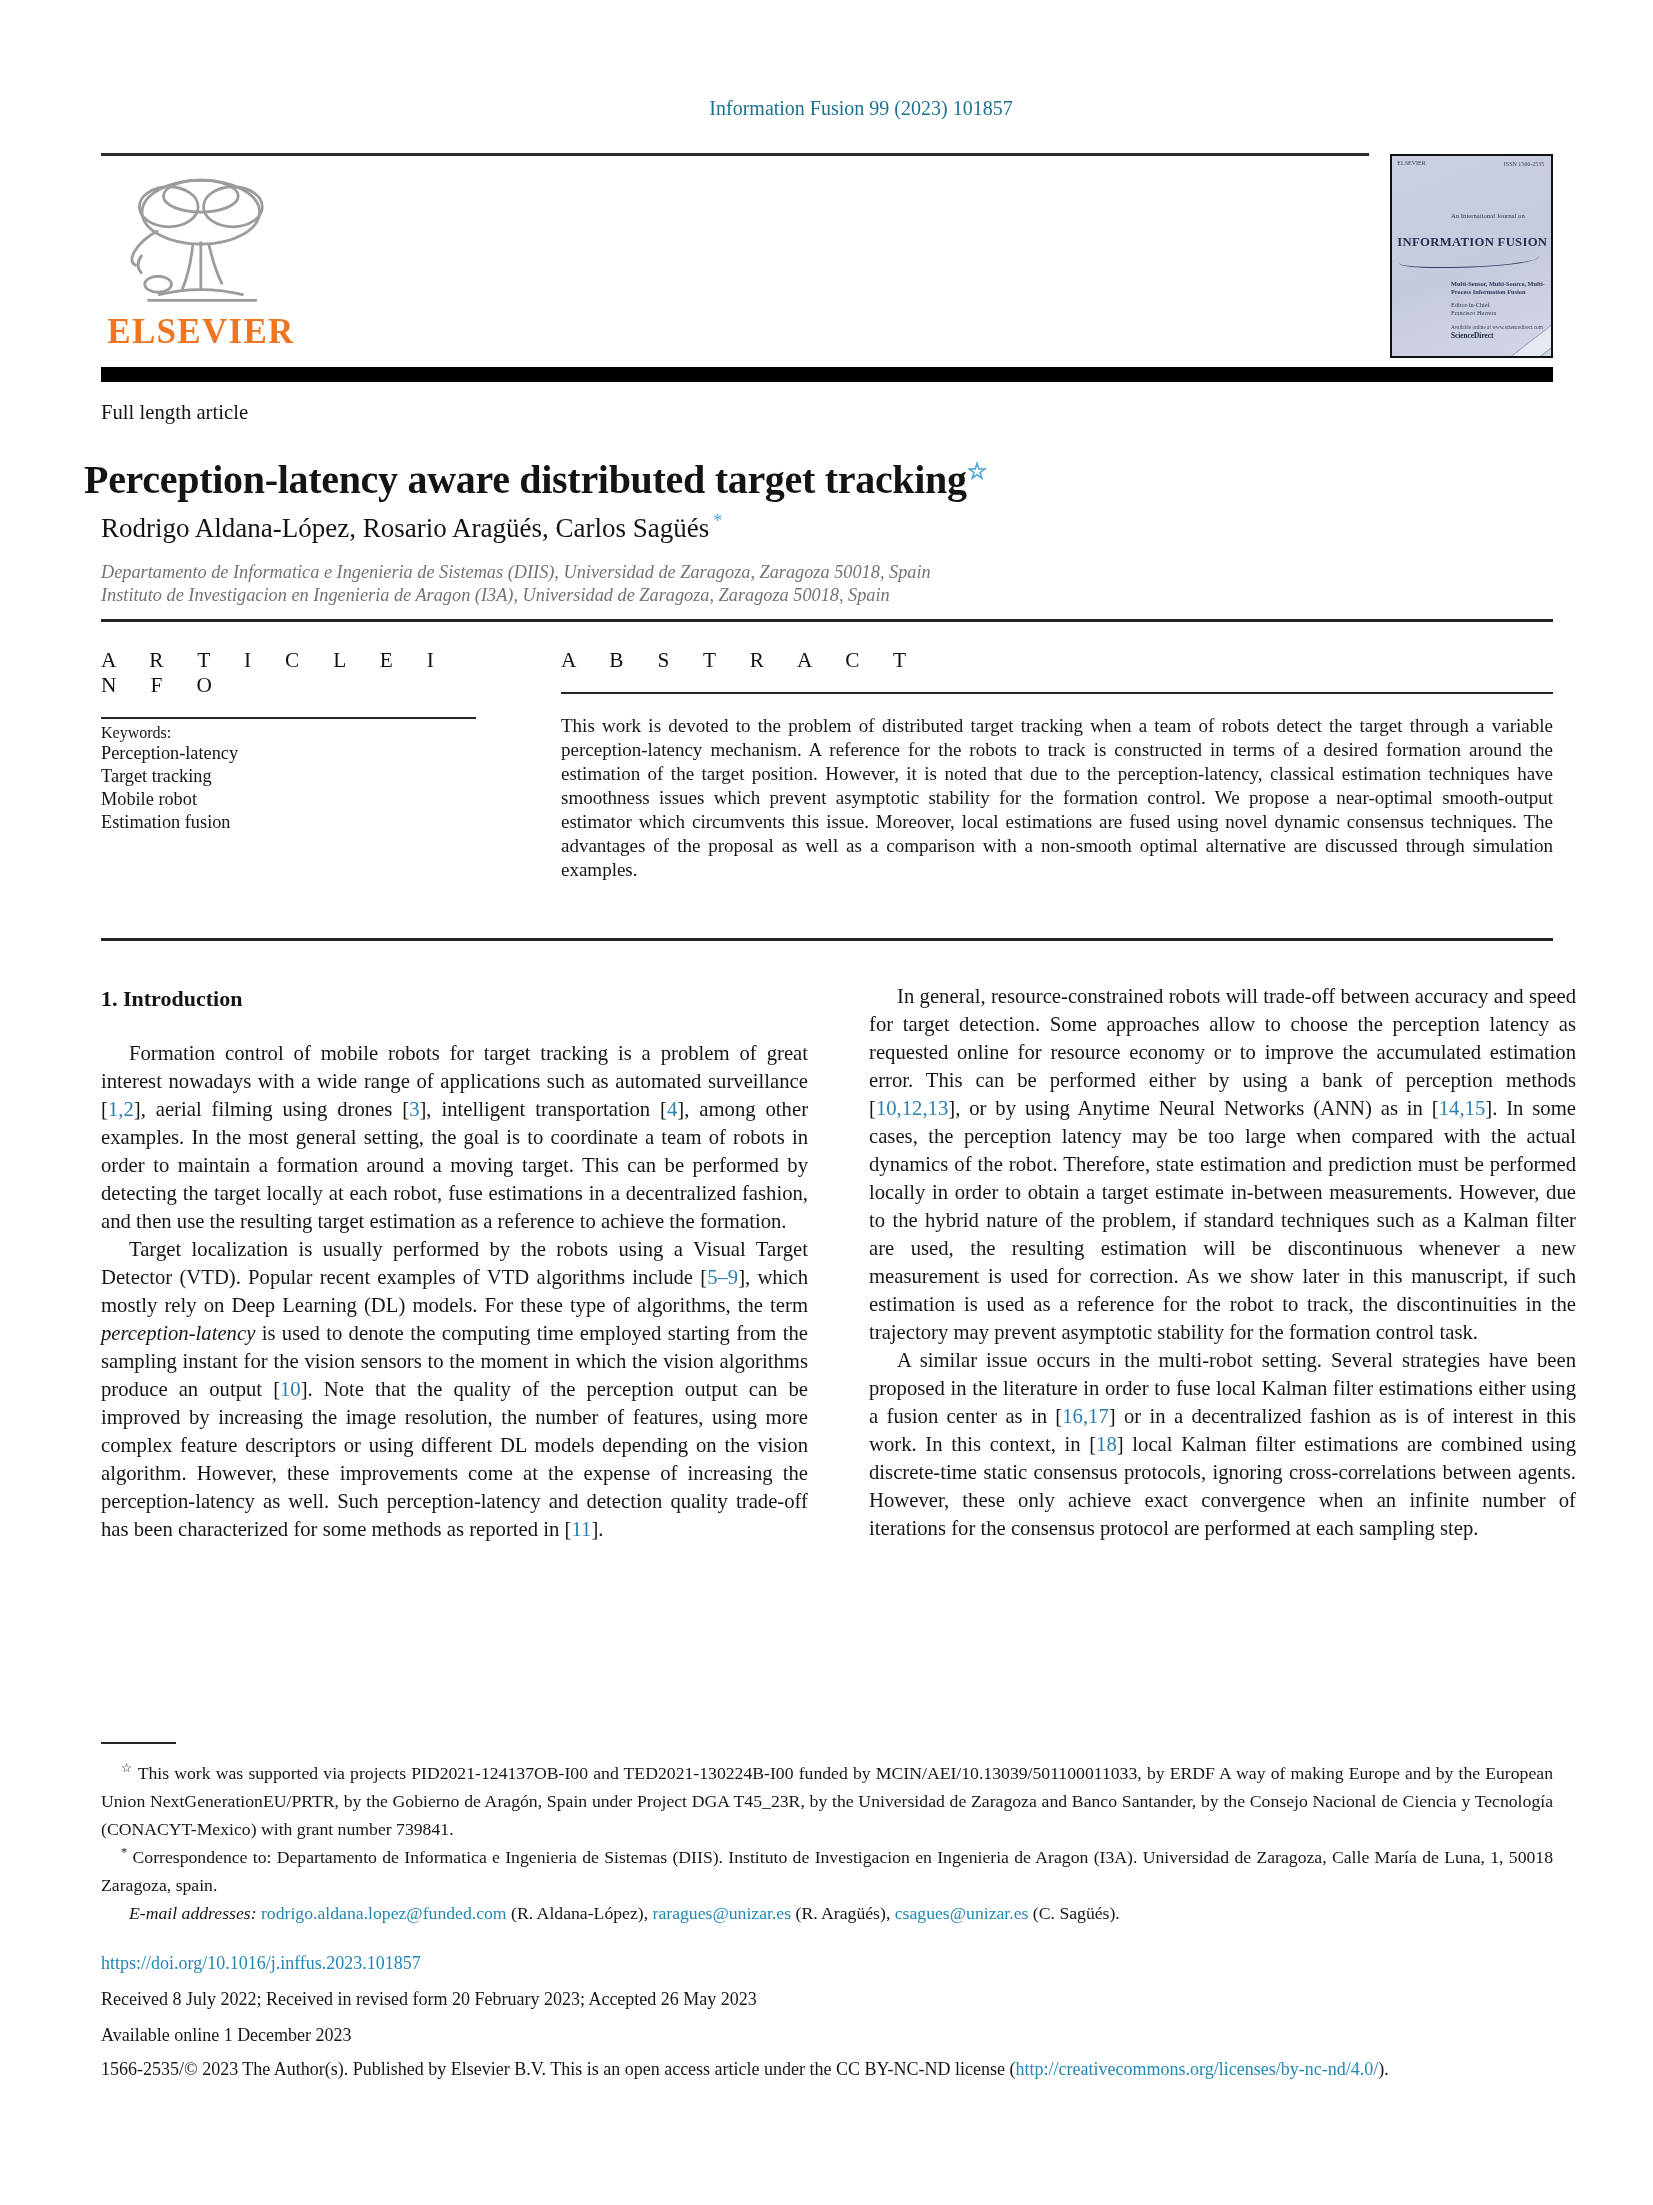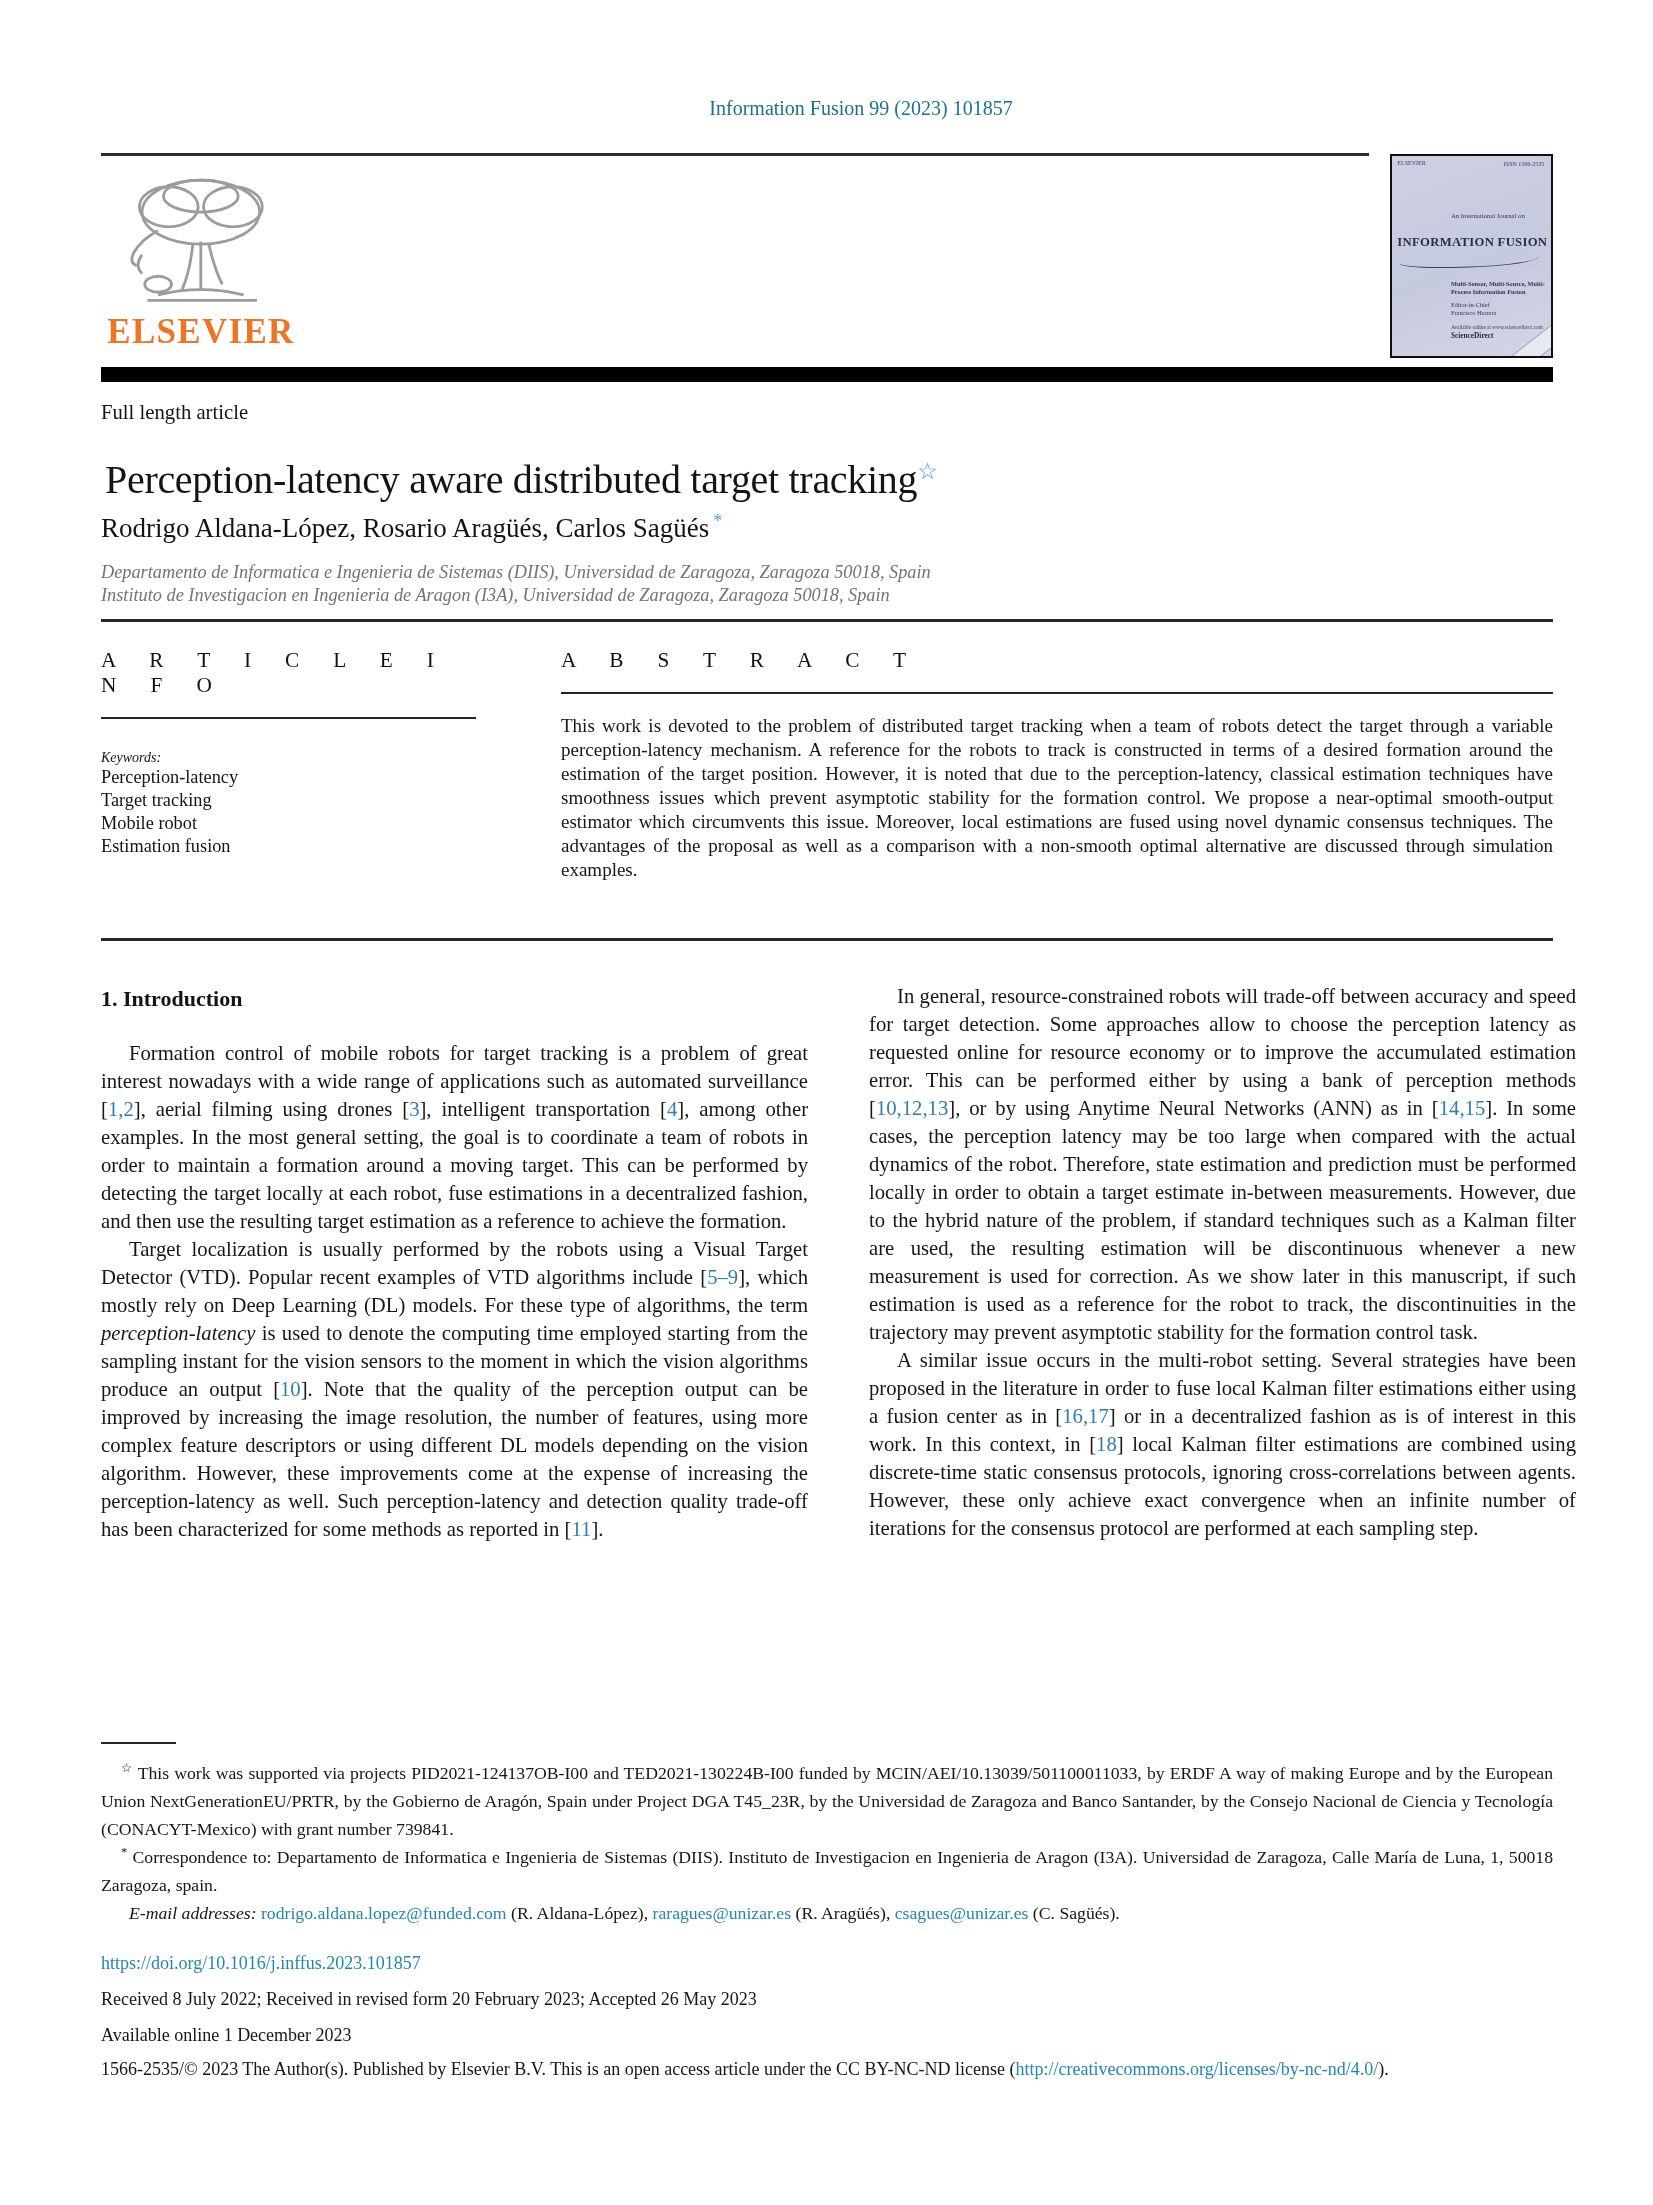--- a/index.html
+++ b/index.html
@@ -36,33 +36,33 @@
   .cov-sub{position:absolute;top:124px;left:59px;width:100px;font-size:6.3px;font-weight:bold;color:#323652;line-height:8px;}
   .cov-ed{position:absolute;top:145px;left:59px;font-size:6.3px;color:#323652;line-height:8px;}
   .cov-avail{position:absolute;top:168px;left:59px;font-size:5.3px;color:#3c3f55;}
   .cov-sd{position:absolute;top:175px;left:59px;font-size:7.3px;font-weight:bold;color:#22263f;}
   .cov-ribbon{position:absolute;bottom:-9.3px;right:-27px;width:100px;height:17.3px;background:#e7e9f2;
               border:0.7px solid #9aa0b8;transform:rotate(-38deg);}
   .blackbar{position:absolute;top:367px;left:101px;width:1452px;height:14.7px;background:#000;}
 
   
   .article-type{position:absolute;top:401px;left:101px;font-size:20.7px;}
-  .title{position:absolute;top:456px;left:105px;width:1434px;font-size:40px;letter-spacing:-0.3px;}
+  .title{position:absolute;top:456px;left:84px;width:1434px;font-size:40px;letter-spacing:-0.3px;font-weight:bold;}
   .title .mark{font-size:23px;color:#49a5d8;vertical-align:super;line-height:0;}
   .authors{position:absolute;top:513px;left:101px;font-size:27px;}
   .authors .mark{font-size:18px;color:#49a5d8;vertical-align:super;line-height:0;margin-left:4px;}
   .affils{position:absolute;top:561px;left:101px;font-size:18.3px;font-style:italic;line-height:23px;color:#737373;}
 
   
   .rule-a{position:absolute;top:619px;left:101px;width:1452px;height:2.7px;background:#262626;}
   .sec-head{font-size:21.3px;letter-spacing:0.40em;word-spacing:0.55em;color:#111;}
   .head-rule{height:2.7px;background:#262626;margin-top:18.7px;}
   .info-col{position:absolute;top:648px;left:101px;width:375px;}
   .abs-col{position:absolute;top:648px;left:561px;width:992px;}
-  .kw-label{font-style:italic;font-size:14px;margin-top:31px;}
+  .kw-label{font-size:16px;margin-top:5px;}
   .kw-item{font-size:18.3px;line-height:23px;}
   .abstract-text{margin-top:20px;font-size:19px;line-height:24px;text-align:justify;color:#161616;}
   .rule-b{position:absolute;top:938px;left:101px;width:1452px;height:2.7px;background:#262626;}
 
   
   .col-left{position:absolute;top:982px;left:101px;width:707px;}
   .col-right{position:absolute;top:982px;left:869px;width:707px;}
   .intro-head{font-size:22px;font-weight:bold;margin:4px 0 27px 0;}
   .bodyp{font-size:20.7px;line-height:28px;text-align:justify;text-indent:28px;margin:0;color:#161616;}
   .cite{color:#2b7fae;}

